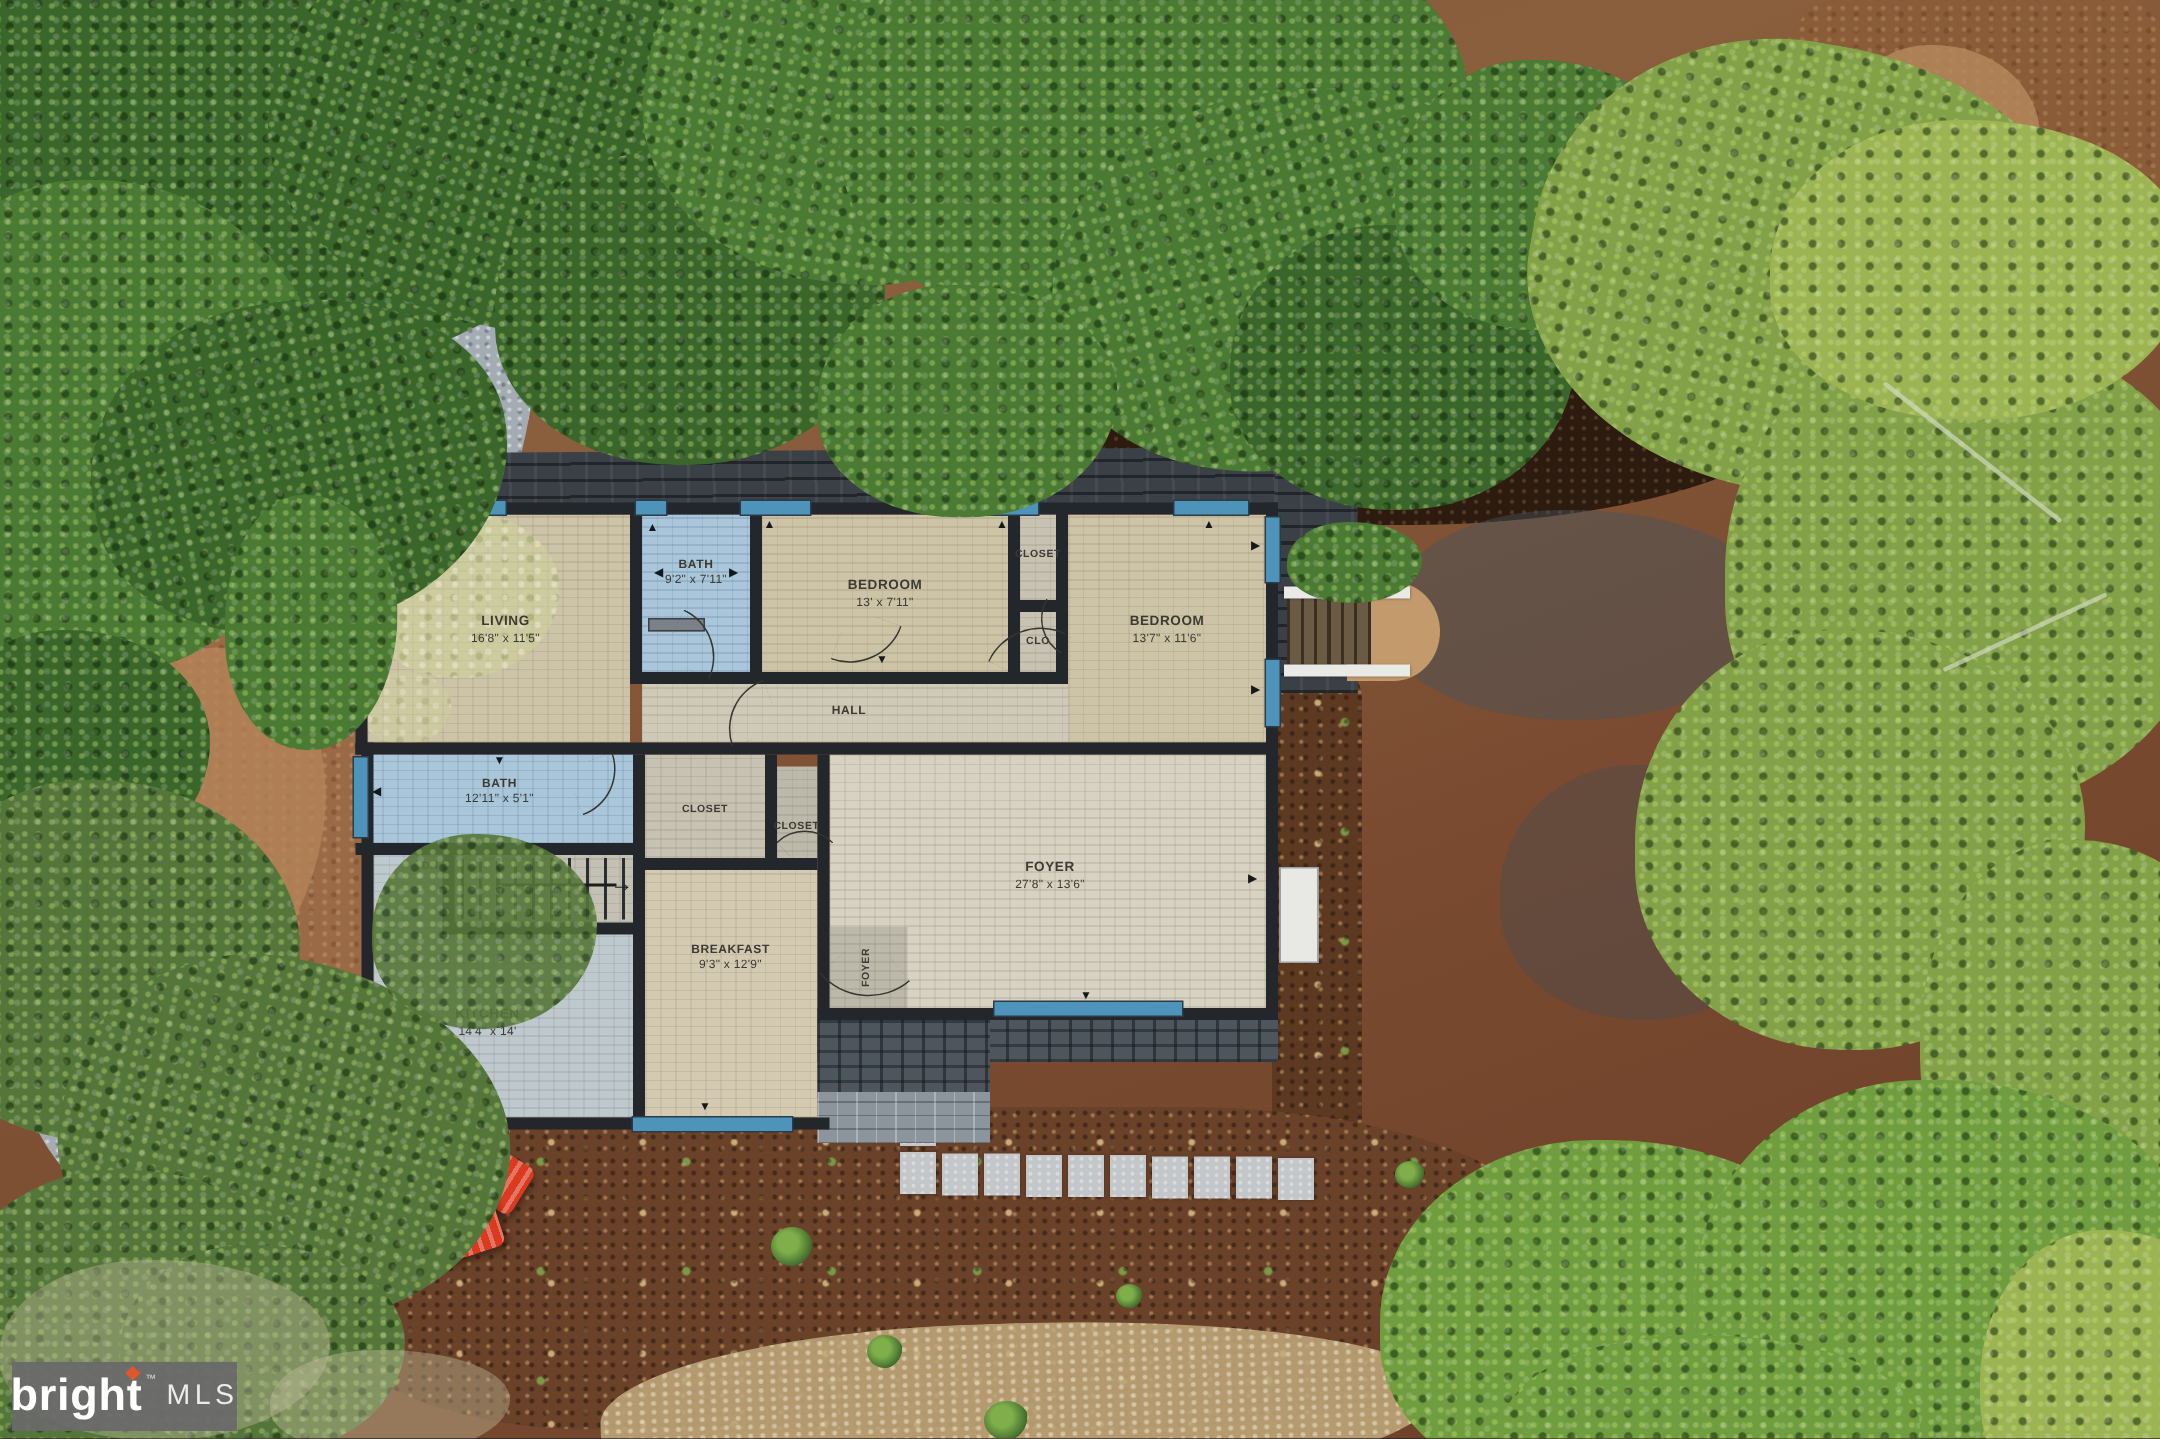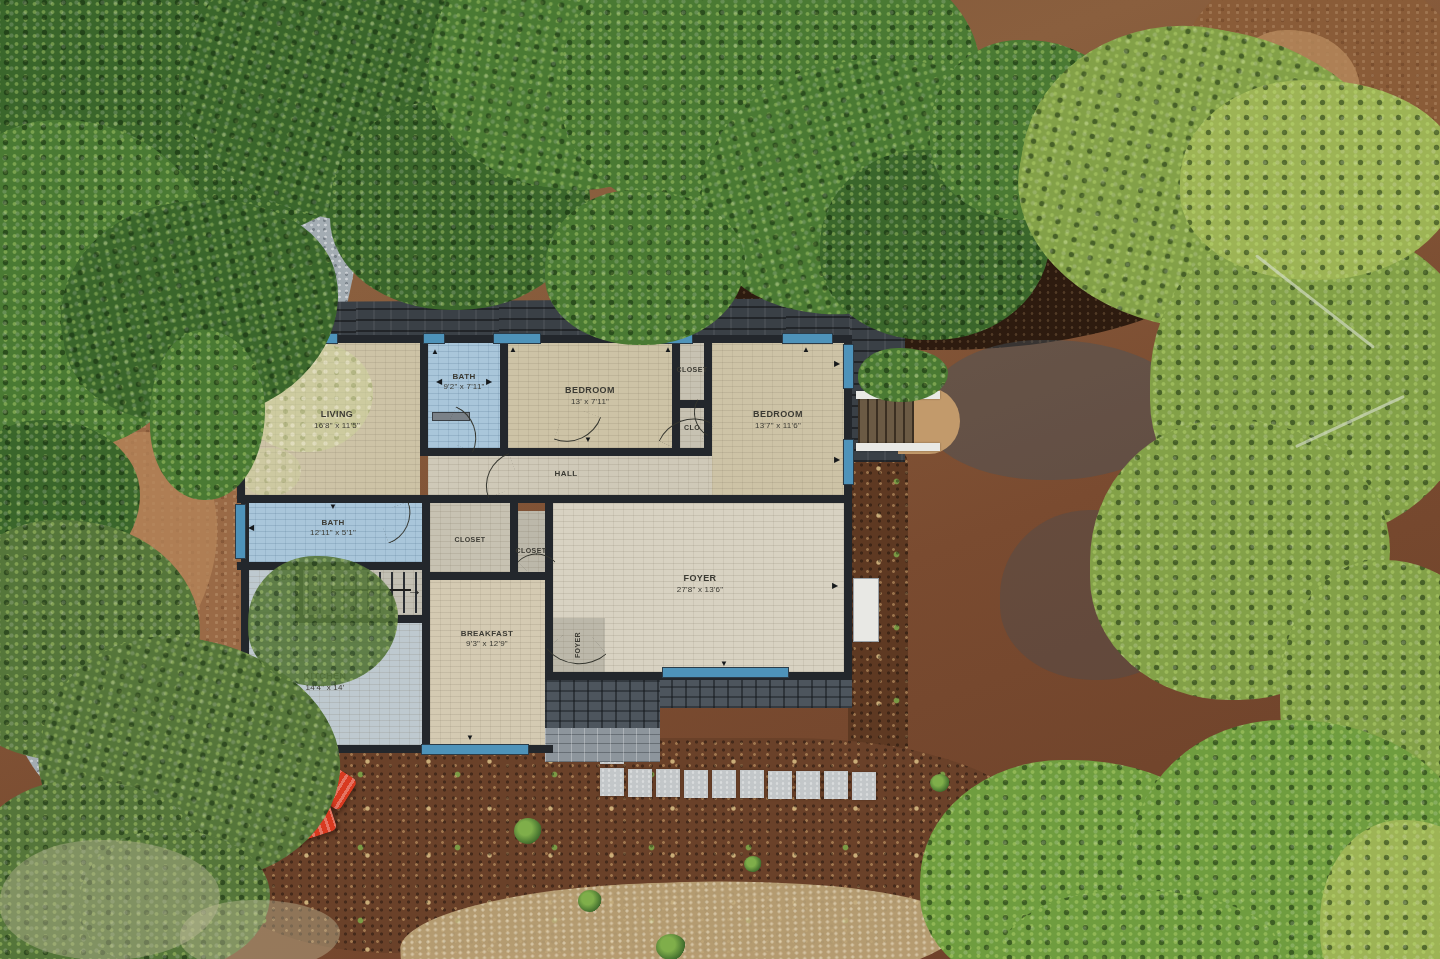--- a/index.html
+++ b/index.html
@@ -328,14 +328,19 @@
   <div class="fol g-bright" style="left:1000px;top:890px;width:280px;height:130px;"></div>
 
   <div class="fol g-shrub" style="left:-60px;top:520px;width:260px;height:240px;"></div>
   <div class="fol g-shrub" style="left:40px;top:640px;width:300px;height:240px;transform:rotate(12deg);"></div>
   <div class="fol g-shrub" style="left:-40px;top:780px;width:260px;height:220px;"></div>
   <div class="fol g-shrub" style="left:80px;top:830px;width:190px;height:140px;"></div>
   <div class="fol g-shrub" style="left:248px;top:556px;width:150px;height:130px;opacity:.9;"></div>
   <div class="blob" style="left:0;top:840px;width:220px;height:120px;background:#b9b694;opacity:.45;"></div>
   <div class="blob" style="left:180px;top:900px;width:160px;height:70px;background:#c9c4a0;opacity:.4;"></div>
 
+  <div id="wm">
+    <span class="b"><span>bright</span><span class="dia"></span></span>
+    <span class="tm">™</span>
+    <span class="mls">MLS</span>
+  </div>
 
 </div>
 
 </body></html>

